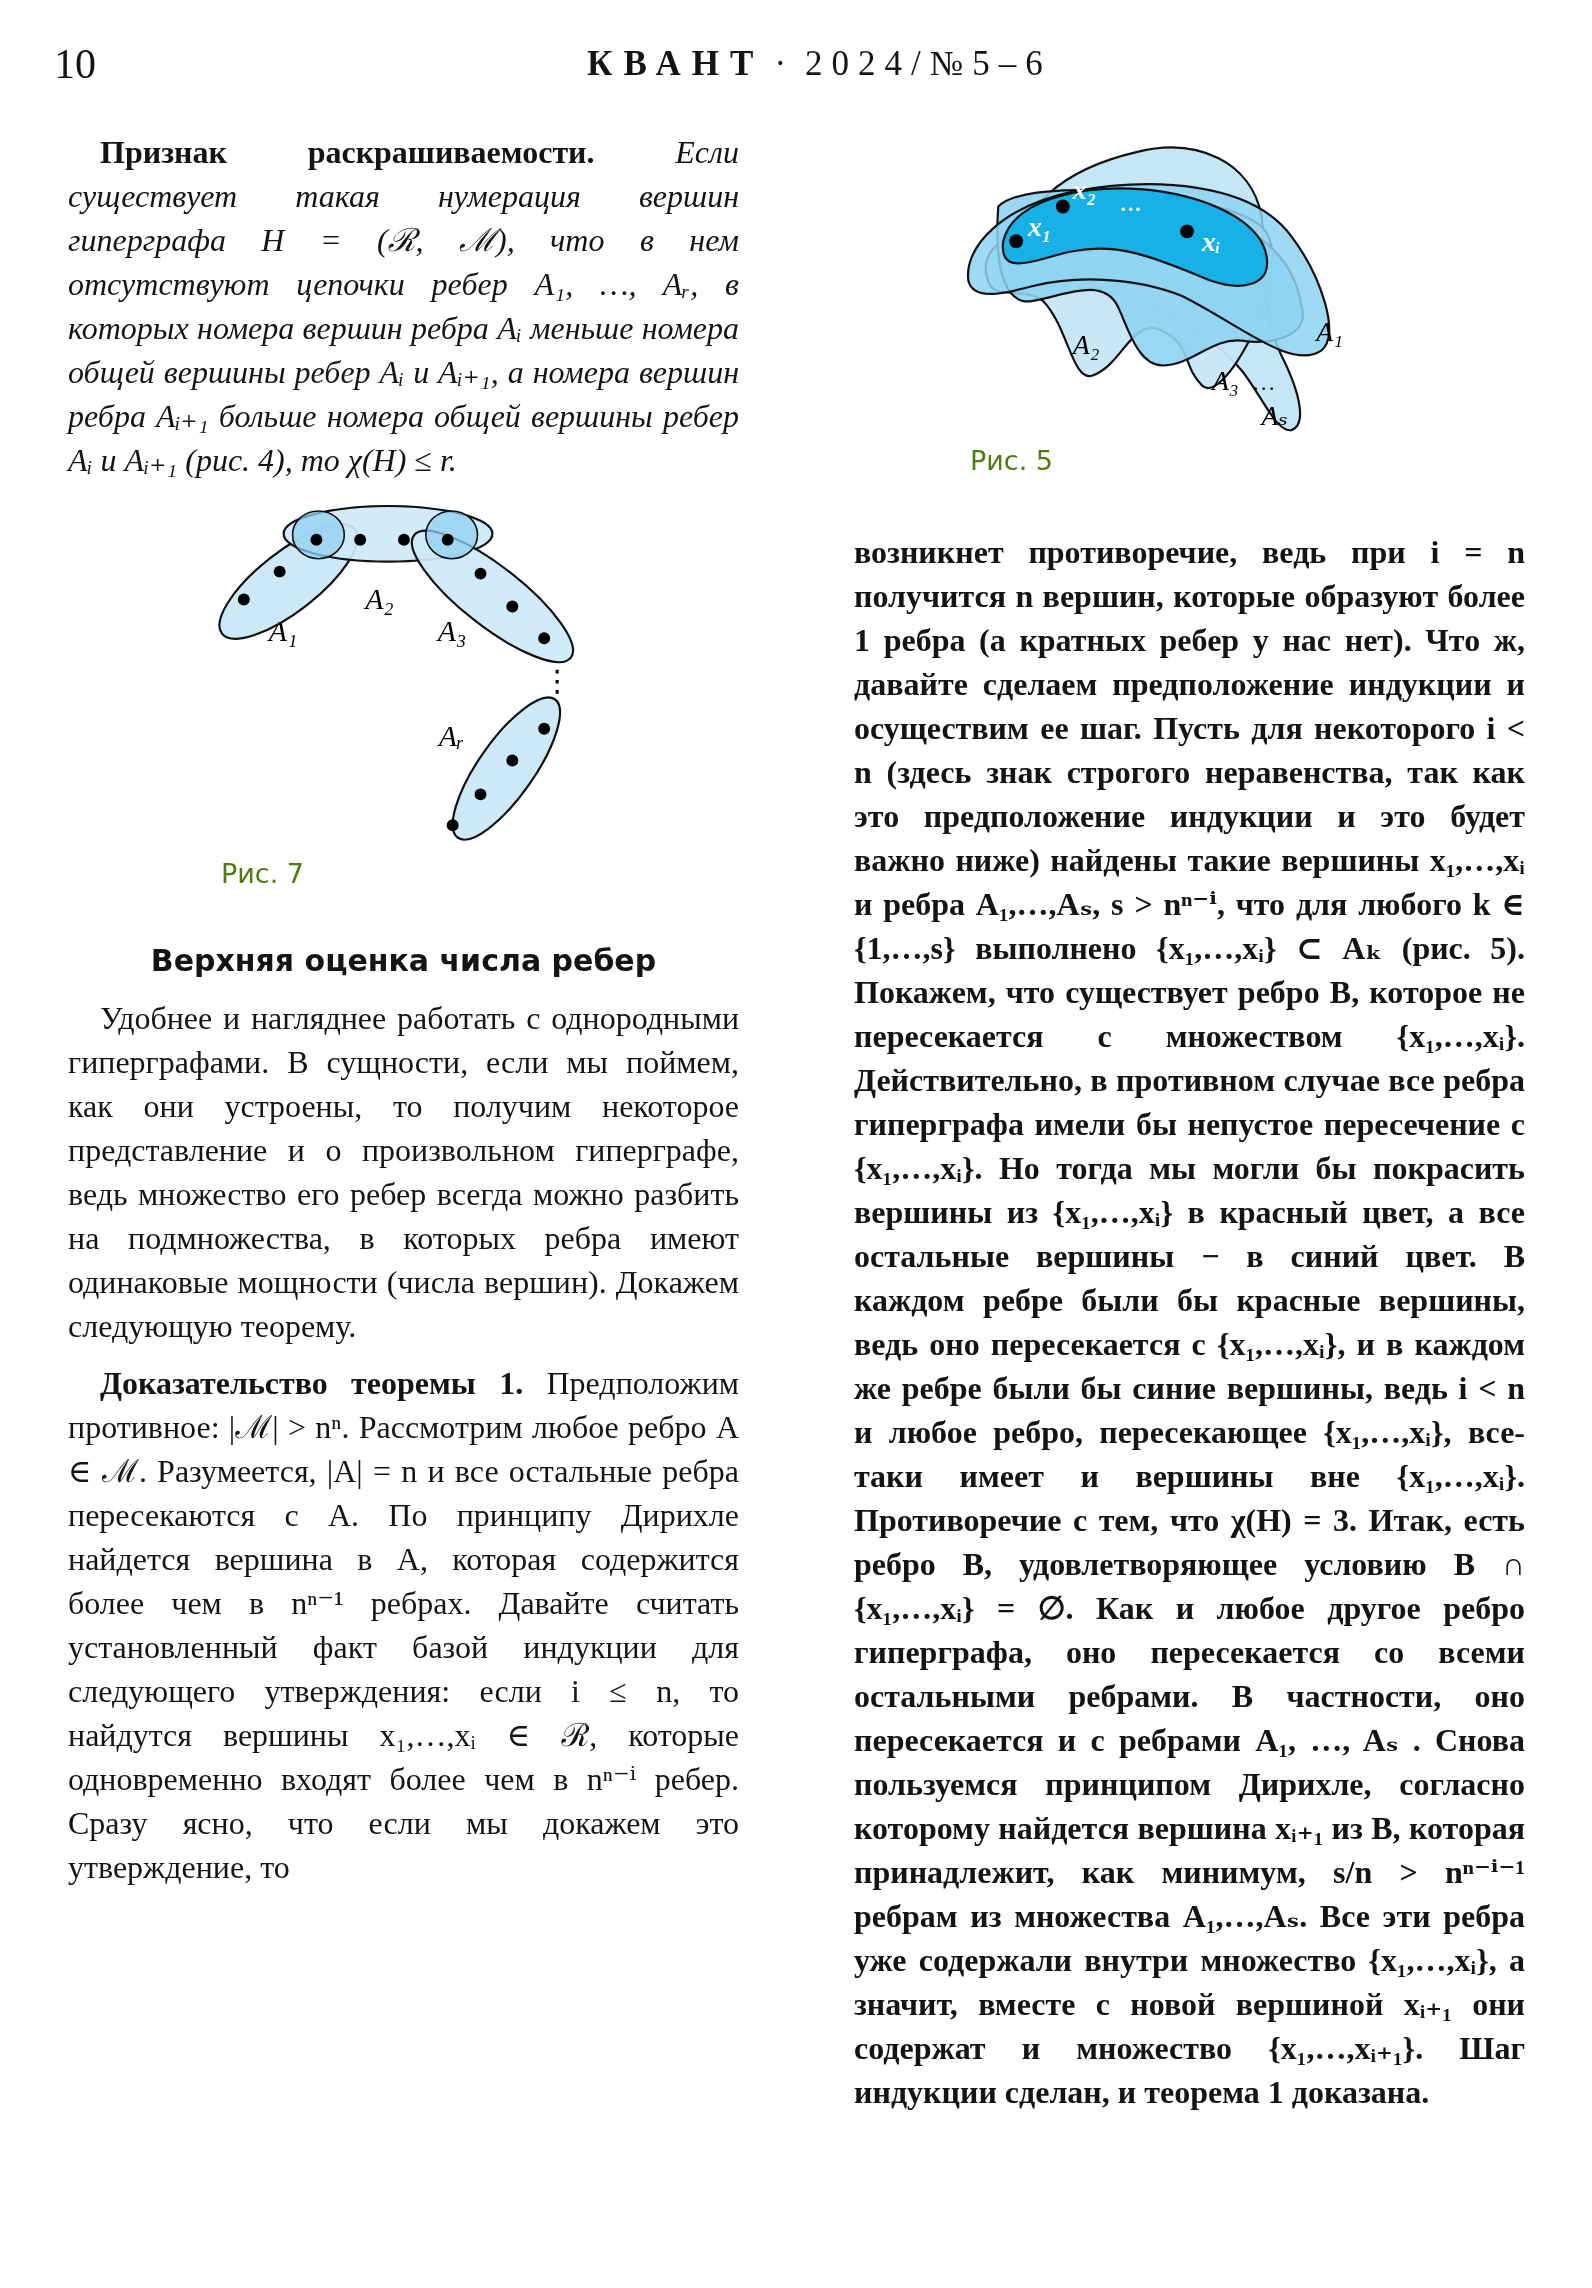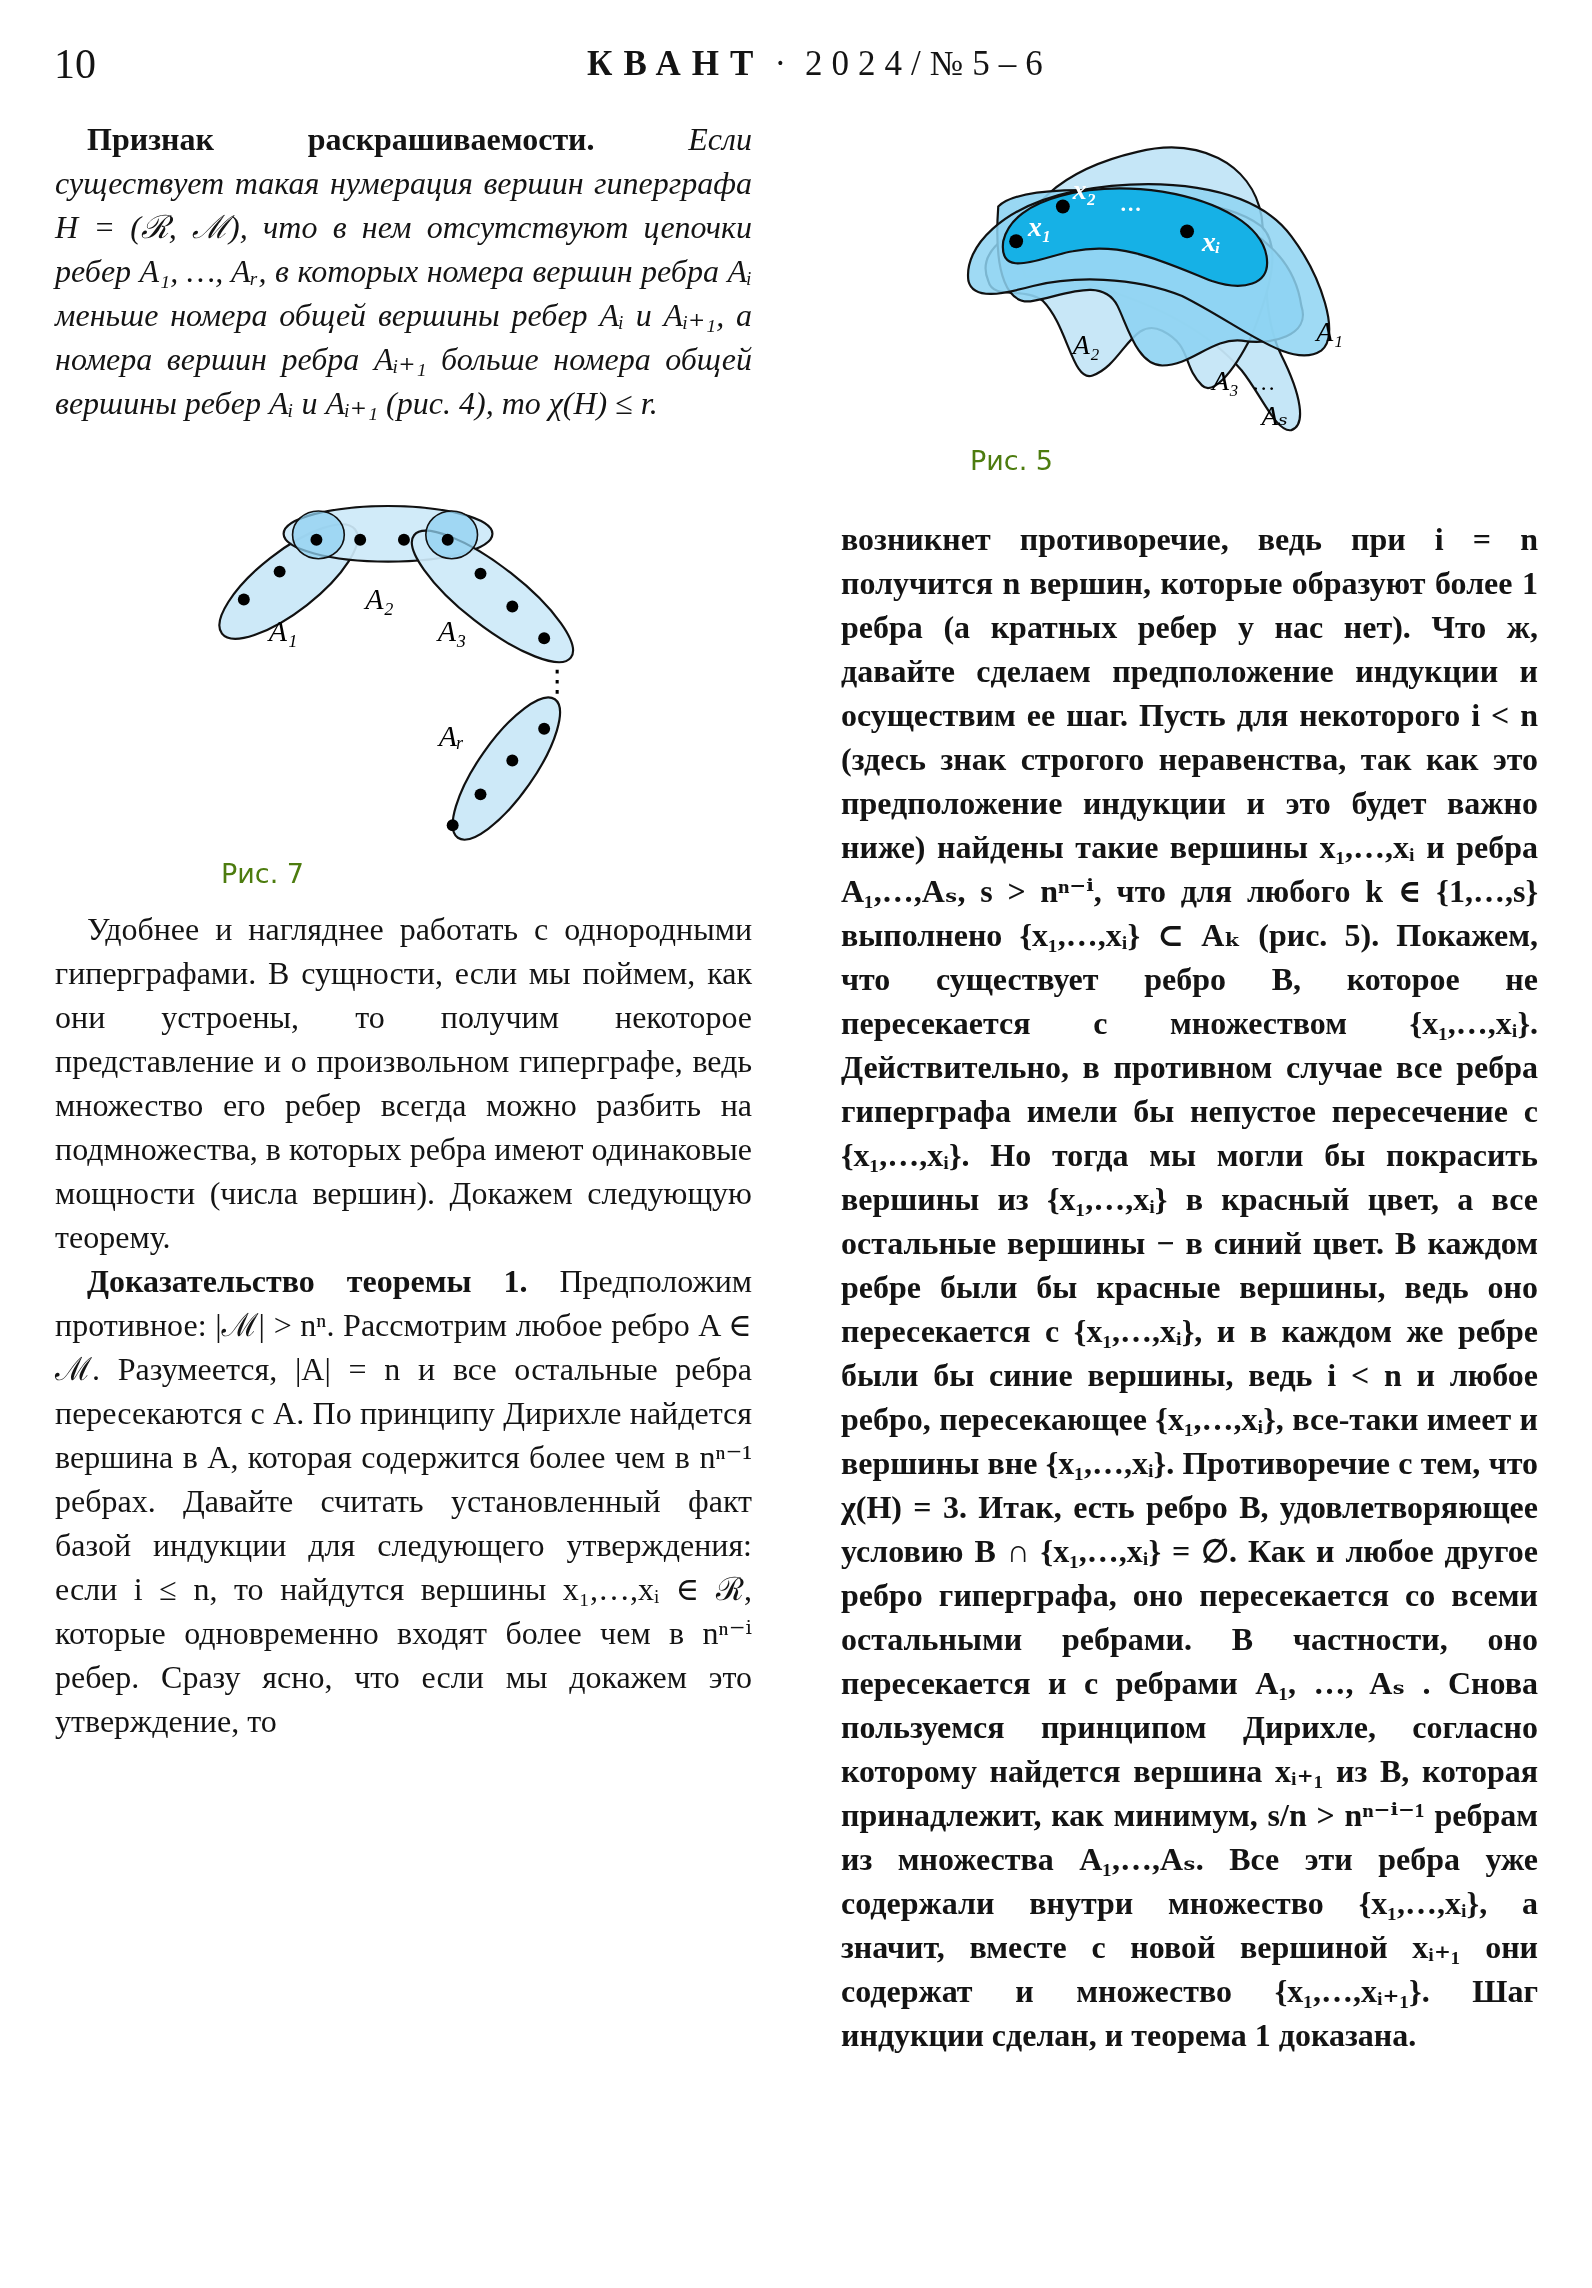--- a/index.html
+++ b/index.html
@@ -5,21 +5,21 @@
   html, body { margin: 0; padding: 0; background: #ffffff; }
   body { width: 1592px; height: 2289px; position: relative; overflow: hidden; color: #141414;
          font-family: "Liberation Serif", "DejaVu Serif", serif; }
   .page-number { position: absolute; left: 54px; top: 40px; font-size: 42px; line-height: 48px; }
   .running-head { position: absolute; left: 587px; top: 46px; font-size: 35px; letter-spacing: 9px; line-height: 36px; white-space: nowrap; }
   .running-head .mag { font-weight: bold; letter-spacing: 11px; }
   .running-head .sep { margin: 0 10px; }
   .col { position: absolute; font-size: 32px; line-height: 44px; text-align: justify; hyphens: manual; }
   .col-left { left: 55px; width: 697px; }
   .col-right { left: 841px; width: 697px; }
-  .p { margin: 0; text-indent: 32px; }
+  .p { margin: 13px; text-indent: 32px; }
   .noindent { text-indent: 0; font-weight: bold; }
   .b { font-weight: bold; }
   .i { font-style: italic; }
   .heading { font-family: "DejaVu Sans", "Liberation Sans", sans-serif; font-weight: bold; font-size: 30px; text-align: center; margin: 0; }
   .caption { position: absolute; font-family: "DejaVu Sans", sans-serif; font-size: 27px; color: #4d7c0f; }
   svg text { font-family: "Liberation Serif", "DejaVu Serif", serif; font-style: italic; }
 </style>
 </head>
 <body>
 
@@ -85,20 +85,21 @@
   </g>
   <text x="355" y="215" font-size="28">A₁</text>
   <text x="110" y="228" font-size="28">A₂</text>
   <text x="250" y="265" font-size="28">A₃</text>
   <text x="290" y="265" font-size="24" style="font-style:normal">…</text>
   <text x="300" y="300" font-size="28">Aₛ</text>
 </svg>
 <div class="caption" style="left:970px;top:445px;">Рис. 5</div>
 
 <div class="col col-left" style="top:907px;">
+  <p class="heading" style="margin:32px 0 10px 0;">Верхняя оценка числа ребер</p>
   <p class="p">Удобнее и нагляднее работать с однородными гиперграфами. В сущности, если мы поймем, как они устроены, то получим некоторое представление и о произвольном гиперграфе, ведь множество его ребер всегда можно разбить на подмножества, в которых ребра имеют одинаковые мощности (числа вершин). Докажем следующую теорему.</p>
   <p class="p"><span class="b">Доказательство теоремы 1.</span> <span>Предположим противное: |ℳ| &gt; nⁿ. Рассмотрим любое ребро A ∈ ℳ. Разумеется, |A| = n и все остальные ребра пересекаются с A. По принципу Дирихле найдется вершина в A, которая содержится более чем в nⁿ⁻¹ ребрах. Давайте считать установленный факт базой индукции для следующего утверждения: если i ≤ n, то найдутся вершины x₁,…,xᵢ ∈ ℛ, которые одновременно входят более чем в nⁿ⁻ⁱ ребер. Сразу ясно, что если мы докажем это утверждение, то</span></p>
 </div>
 
 <div class="col col-right" style="top:517px;">
   <p class="p noindent">возникнет противоречие, ведь при i = n получится n вершин, которые образуют более 1 ребра (а кратных ребер у нас нет). Что ж, давайте сделаем предположение индукции и осуществим ее шаг. Пусть для некоторого i &lt; n (здесь знак строгого неравенства, так как это предположение индукции и это будет важно ниже) найдены такие вершины x₁,…,xᵢ и ребра A₁,…,Aₛ, s &gt; nⁿ⁻ⁱ, что для любого k ∈ {1,…,s} выполнено {x₁,…,xᵢ} ⊂ Aₖ (рис. 5). Покажем, что существует ребро B, которое не пересекается с множеством {x₁,…,xᵢ}. Действительно, в противном случае все ребра гиперграфа имели бы непустое пересечение с {x₁,…,xᵢ}. Но тогда мы могли бы покрасить вершины из {x₁,…,xᵢ} в красный цвет, а все остальные вершины − в синий цвет. В каждом ребре были бы красные вершины, ведь оно пересекается с {x₁,…,xᵢ}, и в каждом же ребре были бы синие вершины, ведь i &lt; n и любое ребро, пересекающее {x₁,…,xᵢ}, все-таки имеет и вершины вне {x₁,…,xᵢ}. Противоречие с тем, что χ(H) = 3. Итак, есть ребро B, удовлетворяющее условию B ∩ {x₁,…,xᵢ} = ∅. Как и любое другое ребро гиперграфа, оно пересекается со всеми остальными ребрами. В частности, оно пересекается и с ребрами A₁, …, Aₛ . Снова пользуемся принципом Дирихле, согласно которому найдется вершина xᵢ₊₁ из B, которая принадлежит, как минимум, s/n &gt; nⁿ⁻ⁱ⁻¹ ребрам из множества A₁,…,Aₛ. Все эти ребра уже содержали внутри множество {x₁,…,xᵢ}, а значит, вместе с новой вершиной xᵢ₊₁ они содержат и множество {x₁,…,xᵢ₊₁}. Шаг индукции сделан, и теорема 1 доказана.</p>
 </div>
 
 
 </body></html>

